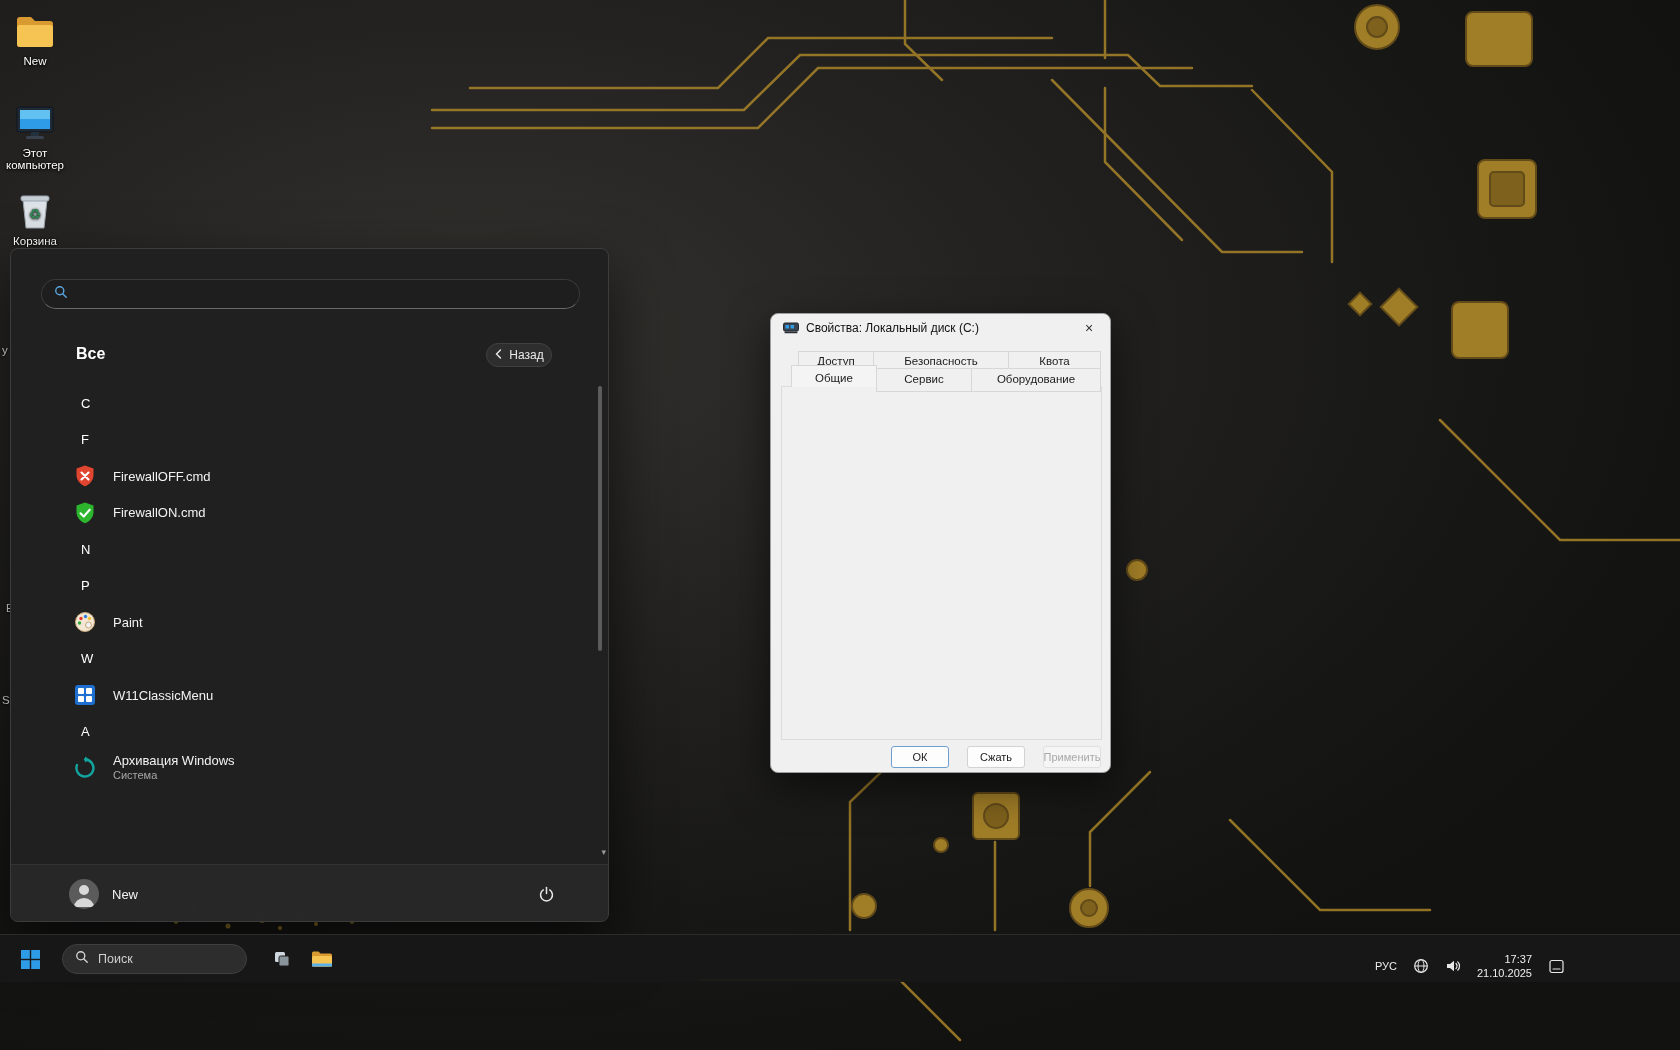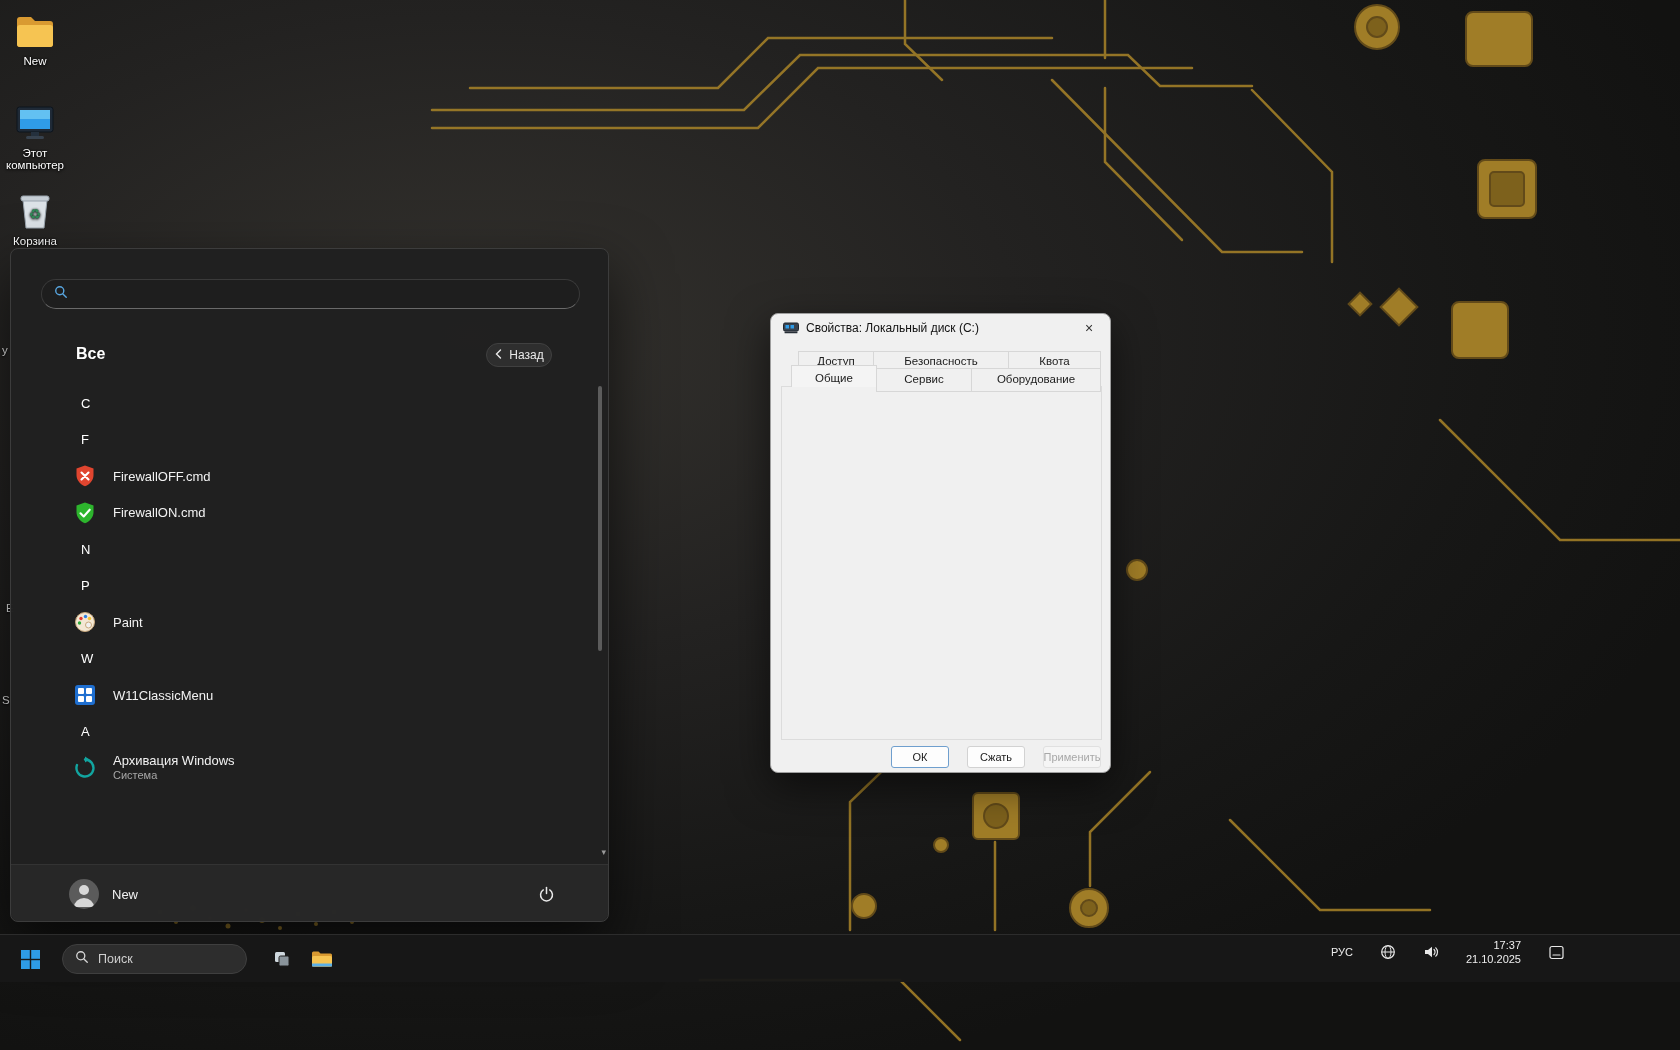--- a/index.html
+++ b/index.html
@@ -94,21 +94,21 @@
   
   .taskbar { position:absolute; left:0; top:934px; width:1680px; height:48px;
     background:rgba(24,24,24,.97); border-top:1px solid #2c2c2c; }
   .tb-btn { position:absolute; top:4px; width:40px; height:40px; border-radius:5px;
     display:flex; align-items:center; justify-content:center; cursor:pointer; }
   .tb-search { position:absolute; left:62px; top:9px; width:185px; height:30px;
     background:#2d2d2d; border:1px solid #3f3f3f; border-radius:15px;
     display:flex; align-items:center; padding:0 12px; gap:9px; }
   .tb-search input { flex:1; background:transparent; border:none; outline:none; color:#d6d6d6; font-size:12.5px; font-family:inherit; width:110px; }
   .tb-search input::placeholder { color:#cfcfcf; }
-  .tray { position:absolute; right:112px; top:0; height:48px; display:flex; align-items:flex-start; gap:21px; color:#eee; }
+  .tray { position:absolute; right:112px; top:0; height:48px; display:flex; align-items:flex-end; gap:10px; color:#eee; }
   .tray .titem { display:flex; align-items:center; justify-content:center; height:34px; padding:0 3px; border-radius:4px; cursor:pointer; }
   .tray .lang { font-size:11px; }
   .clock { font-size:11px; line-height:1.3; text-align:right; }
 </style>
 </head>
 <body>
 
 <div class="screen">
 
   <svg class="wp" width="1680" height="1050">

